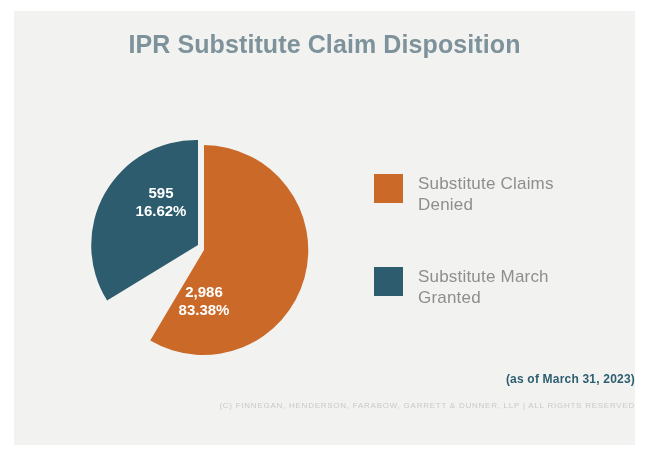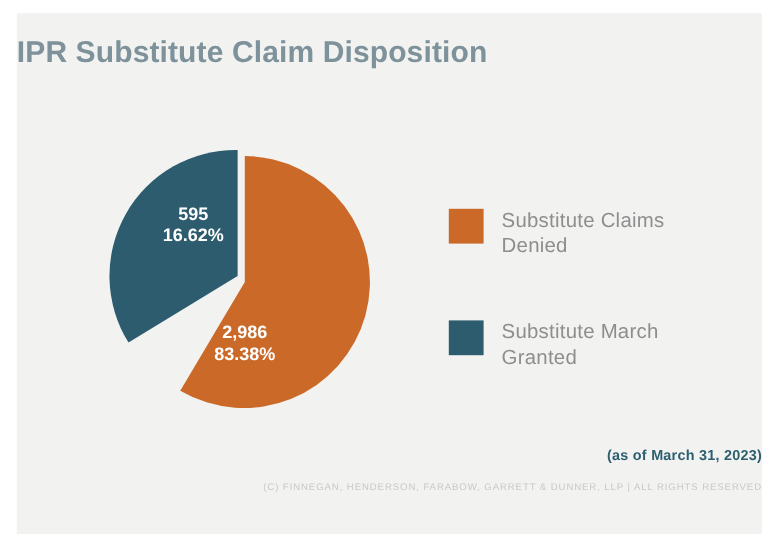--- a/index.html
+++ b/index.html
@@ -21,33 +21,33 @@
     width: 621px;
     height: 434px;
     background: #f2f2f1;
   }
 
   #chart-title {
     position: absolute;
     left: 0;
     top: 19px;
     width: 621px;
-    text-align: left;
+    text-align: center;
     font-size: 25px;
     font-weight: bold;
     color: #7e929b;
     letter-spacing: 0.1px;
     white-space: nowrap;
   }
 
   
   #pie-wrap {
     position: absolute;
     left: 62px;
-    top: 99px;
+    top: 114px;
     width: 250px;
     height: 250px;
   }
   #pie-svg {
     display: block;
     width: 250px;
     height: 250px;
     overflow: visible;
   }
   .slice-label {

